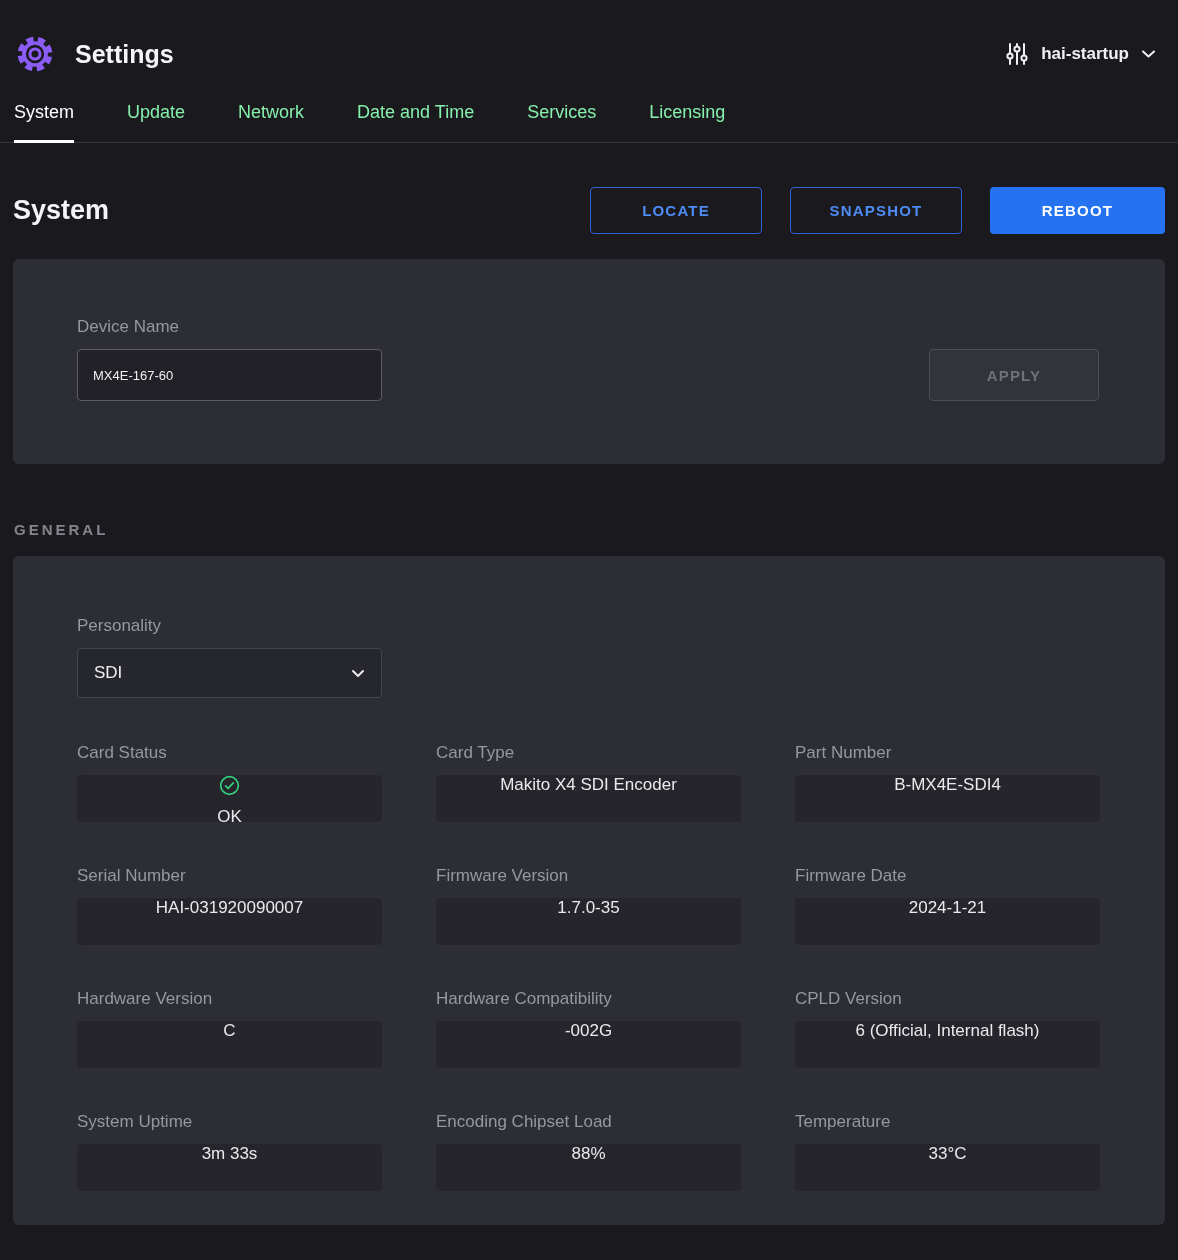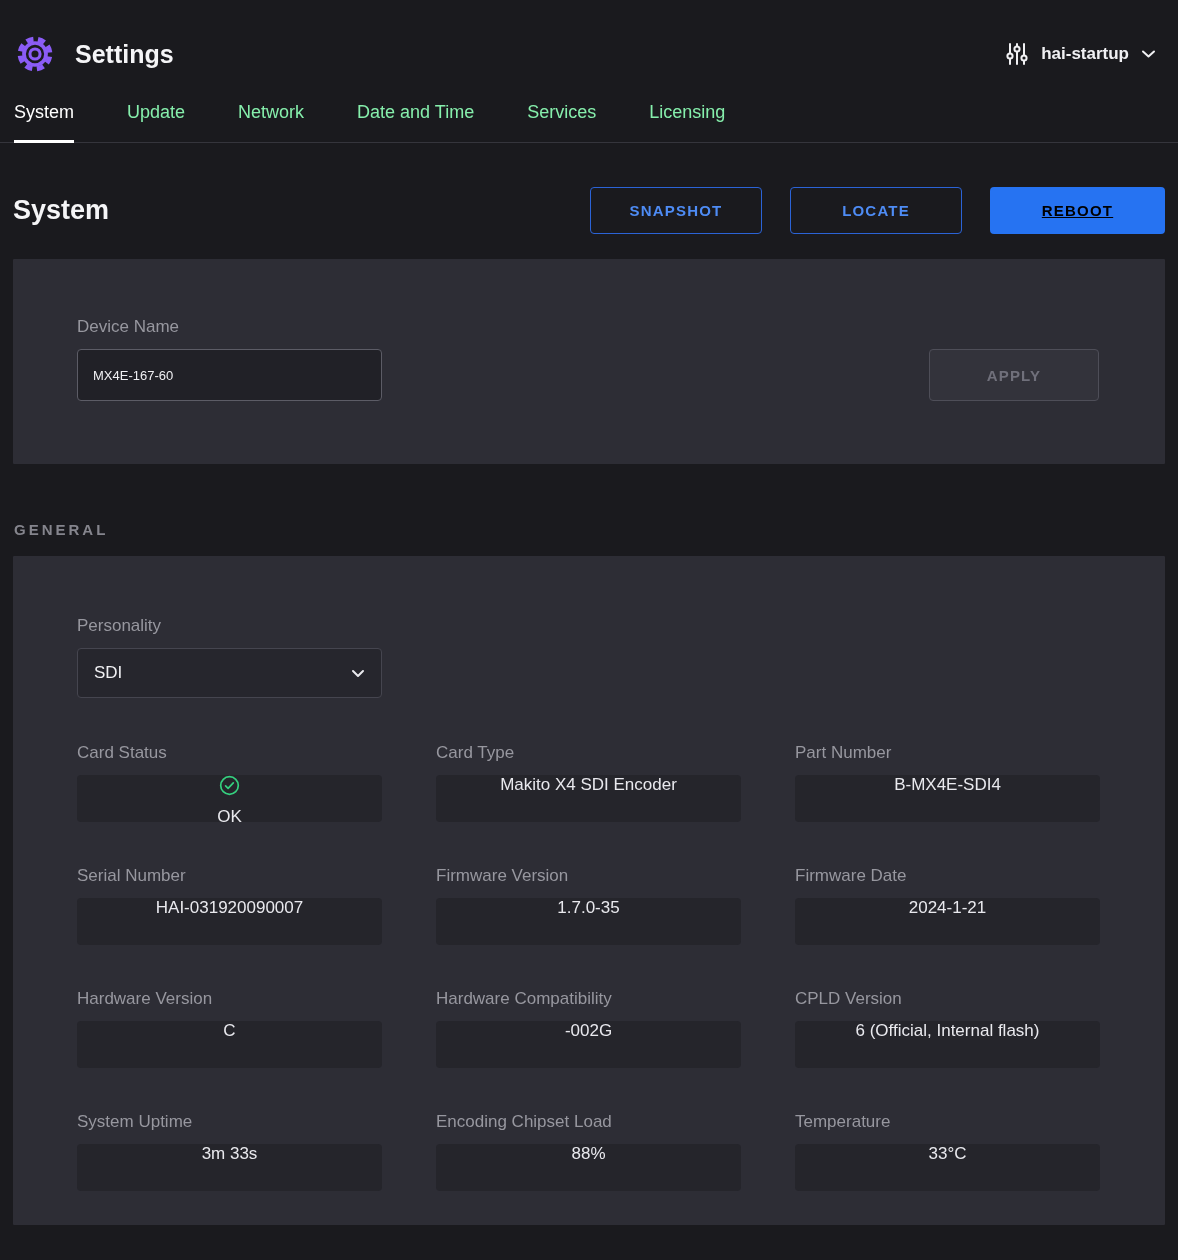--- a/index.html
+++ b/index.html
@@ -39,24 +39,24 @@
   .page-title { font-size: 27px; font-weight: 700; color: #f5f5f7; }
   .actions { display: flex; gap: 28px; }
   .btn {
     height: 47px; min-width: 172px; border-radius: 4px;
     font-size: 15px; font-weight: 700; letter-spacing: 1.2px;
     display: inline-flex; align-items: center; justify-content: center;
     cursor: pointer; background: transparent;
     font-family: "Liberation Sans", "DejaVu Sans", sans-serif;
   }
   .btn.outline { border: 1px solid #2b63d6; color: #4e8cf5; }
-  .btn.primary { border: none; background: #2673f2; color: #000000; min-width: 175px; text-decoration: underline; }
-
-  
-  .card { background: #2d2d35; border-radius: 1px; margin: 0 13px; }
+  .btn.primary { border: none; background: #2673f2; color: #ffffff; min-width: 175px; }
+
+  
+  .card { background: #2d2d35; border-radius: 6px; margin: 0 13px; }
   .card.device {
     padding: 58px 66px 63px 64px;
     display: flex; justify-content: space-between; align-items: flex-end;
   }
   .field-label { font-size: 17px; color: #97979f; margin-bottom: 12px; }
   .text-input {
     width: 305px; height: 52px; background: #212127;
     border: 1px solid #5c5c66; border-radius: 4px;
     color: #f0f0f3; font-size: 13px; padding: 0 15px;
     font-family: "Liberation Sans", "DejaVu Sans", sans-serif;
@@ -136,22 +136,22 @@
   <div class="tab">Update</div>
   <div class="tab">Network</div>
   <div class="tab">Date and Time</div>
   <div class="tab">Services</div>
   <div class="tab">Licensing</div>
 </div>
 
 <div class="page-head">
   <div class="page-title">System</div>
   <div class="actions">
+    <button class="btn outline">LOCATE</button>
     <button class="btn outline">SNAPSHOT</button>
-    <button class="btn outline">LOCATE</button>
     <button class="btn primary">REBOOT</button>
   </div>
 </div>
 
 <div class="card device">
   <div>
     <div class="field-label">Device Name</div>
     <input class="text-input" type="text" value="MX4E-167-60" style="">
   </div>
   <button class="apply-btn">APPLY</button>

